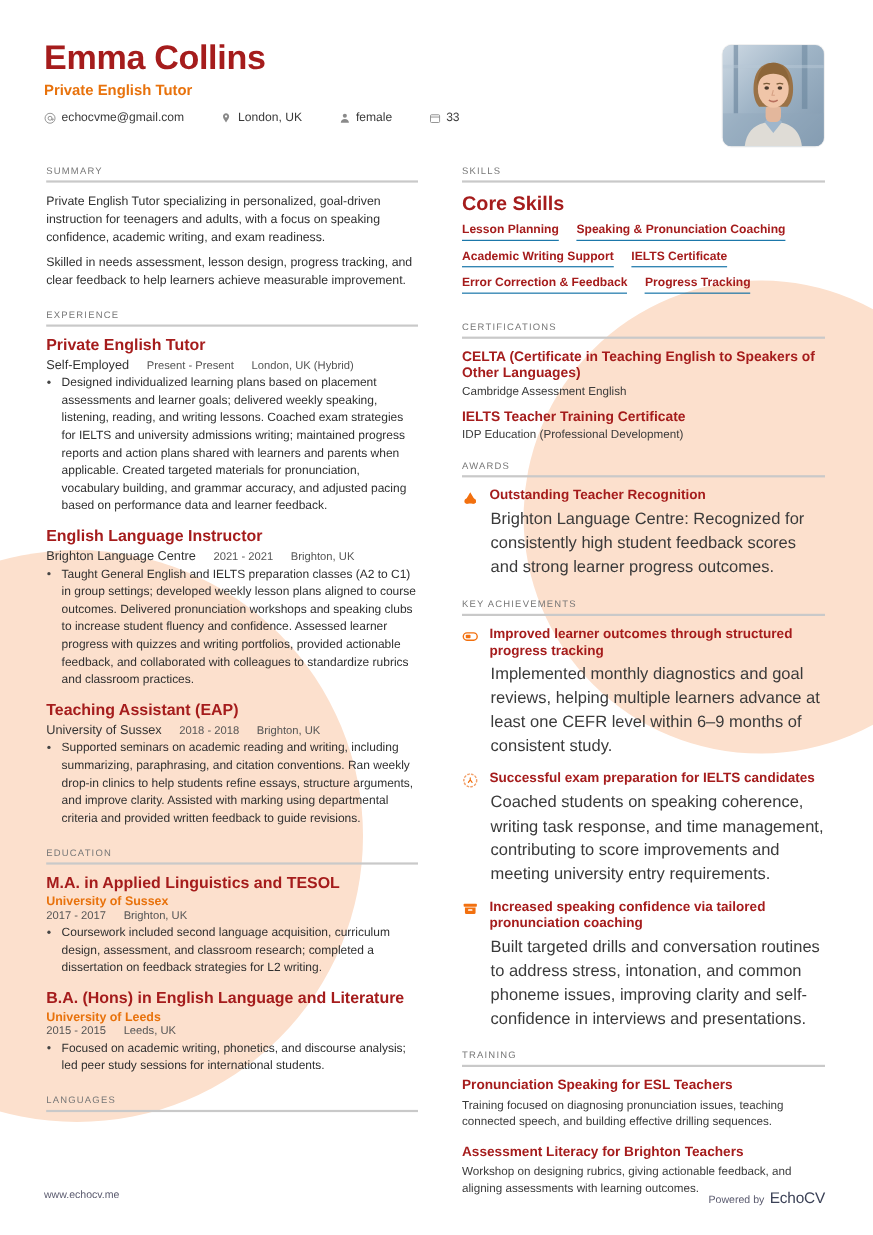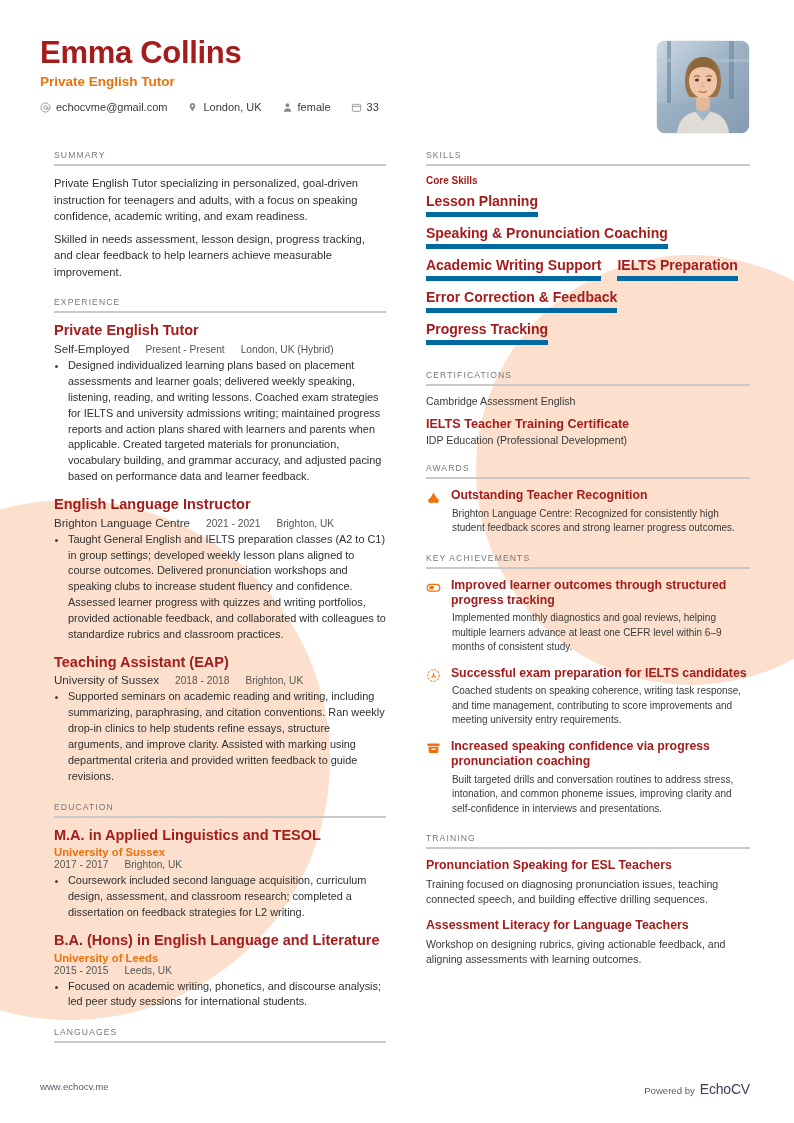--- a/index.html
+++ b/index.html
@@ -54,21 +54,21 @@
     margin: 0 0 4px 0;
   }
   .title {
     font-size: 13.5px;
     font-weight: bold;
     color: #e8720c;
     margin: 0 0 12px 0;
   }
   .contact-row {
     display: flex;
-    gap: 11px;
+    gap: 24px;
     flex-wrap: wrap;
   }
   .contact-item {
     display: flex;
     align-items: center;
     gap: 5px;
     font-size: 11px;
     color: #3a3a3a;
     margin-right: 9px;
   }
@@ -84,21 +84,21 @@
     overflow: hidden;
     box-shadow: 0 0 0 1px rgba(0,0,0,0.06);
     z-index: 3;
     background: #b9c7d4;
   }
 
   
   .cols {
     position: absolute;
     top: 150px;
-    left: 12px;
+    left: 0;
     right: 0;
     display: flex;
     gap: 0;
   }
   .col-left {
     width: 392px;
     padding-left: 42px;
     padding-right: 12px;
     box-sizing: border-box;
   }
@@ -175,36 +175,36 @@
   ul.bullets li {
     font-size: 10.9px;
     line-height: 1.46;
     color: #2f2f2f;
     margin-bottom: 2px;
   }
   ul.bullets li::marker { color: #444; }
 
   
   .skill-group-title {
-    font-size: 10px;
+    font-size: 18px;
     font-weight: bold;
     color: #a51c1c;
     margin: 0 0 7px 0;
   }
   .skill-list {
     display: flex;
     flex-wrap: wrap;
     gap: 0px 16px;
   }
   .skill {
-    font-size: 14px;
+    font-size: 11px;
     font-weight: bold;
     color: #a51c1c;
     padding-bottom: 3px;
-    border-bottom: 5px solid #0369a1;
+    border-bottom: 1px solid #0369a1;
     margin-bottom: 8px;
     white-space: nowrap;
   }
 
   
   .cert { margin-bottom: 10px; }
   .cert-name {
     font-size: 12.6px;
     font-weight: bold;
     color: #a51c1c;
@@ -230,21 +230,21 @@
   }
   .ach-body { flex: 1; }
   .ach-title {
     font-size: 12.3px;
     font-weight: bold;
     color: #a51c1c;
     line-height: 1.25;
     margin: 0 0 3px 0;
   }
   .ach-desc {
-    font-size: 10px;
+    font-size: 15px;
     line-height: 1.45;
     color: #3a3a3a;
     padding-left: 1px;
   }
 
   
   .train { margin-bottom: 11px; }
   .train-title {
     font-size: 12.4px;
     font-weight: bold;
@@ -470,31 +470,32 @@
     <div class="col-right">
 
       <div class="section">
         <div class="sec-label">SKILLS</div>
         <div class="sec-rule"></div>
         <div class="skill-group-title">Core Skills</div>
         <div class="skill-list">
           <span class="skill">Lesson Planning</span>
           <span class="skill">Speaking &amp; Pronunciation Coaching</span>
           <span class="skill">Academic Writing Support</span>
-          <span class="skill">IELTS Preparation</span>
+          <span class="skill">IELTS Certificate</span>
           <span class="skill">Error Correction &amp; Feedback</span>
           <span class="skill">Progress Tracking</span>
         </div>
       </div>
 
       <div class="section">
         <div class="sec-label">CERTIFICATIONS</div>
         <div class="sec-rule"></div>
 
         <div class="cert">
+          <div class="cert-name">CELTA (Certificate in Teaching English to Speakers of Other Languages)</div>
           <div class="cert-issuer">Cambridge Assessment English</div>
         </div>
         <div class="cert">
           <div class="cert-name">IELTS Teacher Training Certificate</div>
           <div class="cert-issuer">IDP Education (Professional Development)</div>
         </div>
       </div>
 
       <div class="section">
         <div class="sec-label">AWARDS</div>
@@ -547,36 +548,36 @@
 
         <div class="ach">
           <div class="ach-icon">
             <svg width="15" height="15" viewBox="0 0 18 18">
                 <rect x="1.8" y="3" width="14.4" height="3.4" rx="0.8" fill="#f2700f"></rect>
                 <path d="M3.2 7.2 h11.6 v5.6 a1.6 1.6 0 0 1 -1.6 1.6 H4.8 a1.6 1.6 0 0 1 -1.6 -1.6 Z" fill="#f2700f"></path>
                 <rect x="6.6" y="9.1" width="4.8" height="1.6" rx="0.6" fill="#ffffff"></rect>
               </svg>
           </div>
           <div class="ach-body">
-            <div class="ach-title">Increased speaking confidence via progress pronunciation coaching</div>
+            <div class="ach-title">Increased speaking confidence via tailored pronunciation coaching</div>
             <div class="ach-desc">Built targeted drills and conversation routines to address stress, intonation, and common phoneme issues, improving clarity and self-confidence in interviews and presentations.</div>
           </div>
         </div>
       </div>
 
       <div class="section">
         <div class="sec-label">TRAINING</div>
         <div class="sec-rule"></div>
 
         <div class="train">
           <div class="train-title">Pronunciation Speaking for ESL Teachers</div>
           <div class="train-desc">Training focused on diagnosing pronunciation issues, teaching connected speech, and building effective drilling sequences.</div>
         </div>
         <div class="train">
-          <div class="train-title">Assessment Literacy for Language Teachers</div>
+          <div class="train-title">Assessment Literacy for Brighton Teachers</div>
           <div class="train-desc">Workshop on designing rubrics, giving actionable feedback, and aligning assessments with learning outcomes.</div>
         </div>
       </div>
 
     </div>
   </div>
 
   <div class="footer">
     <span class="footer-url">www.echocv.me</span>
     <span class="footer-right">

